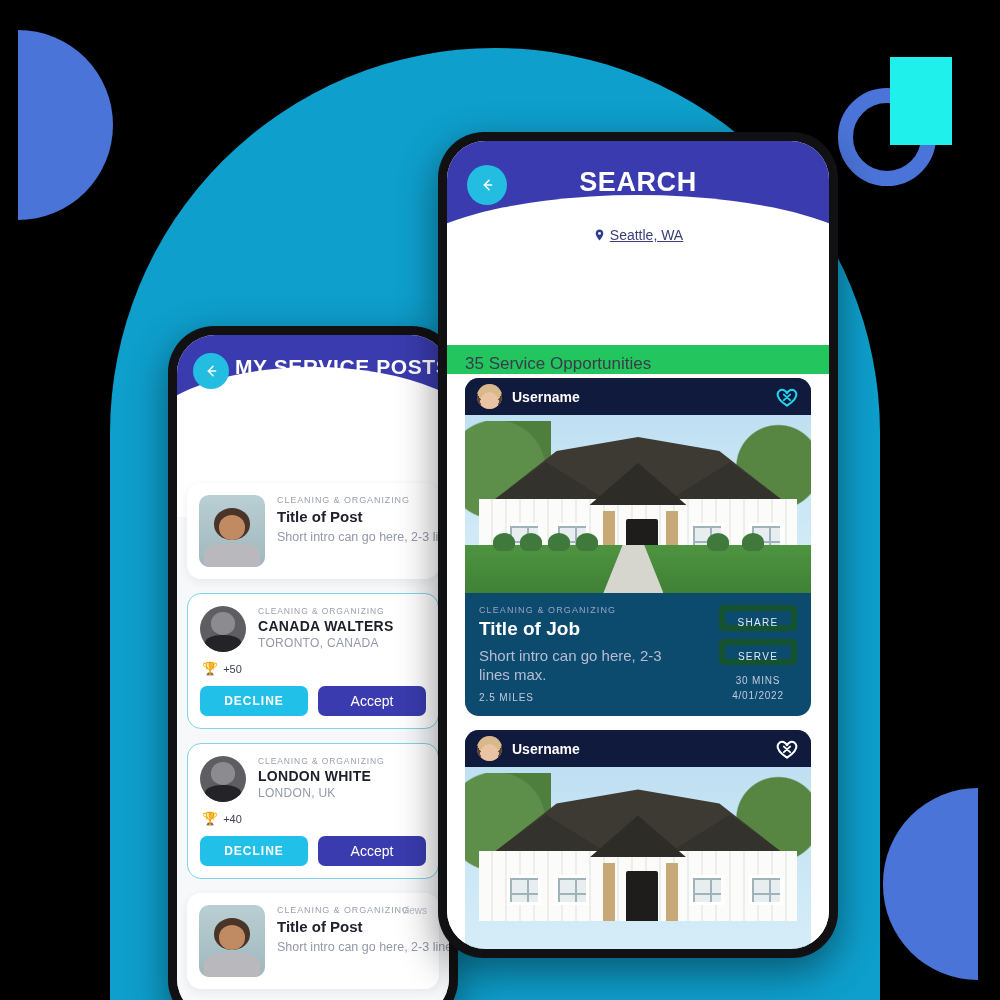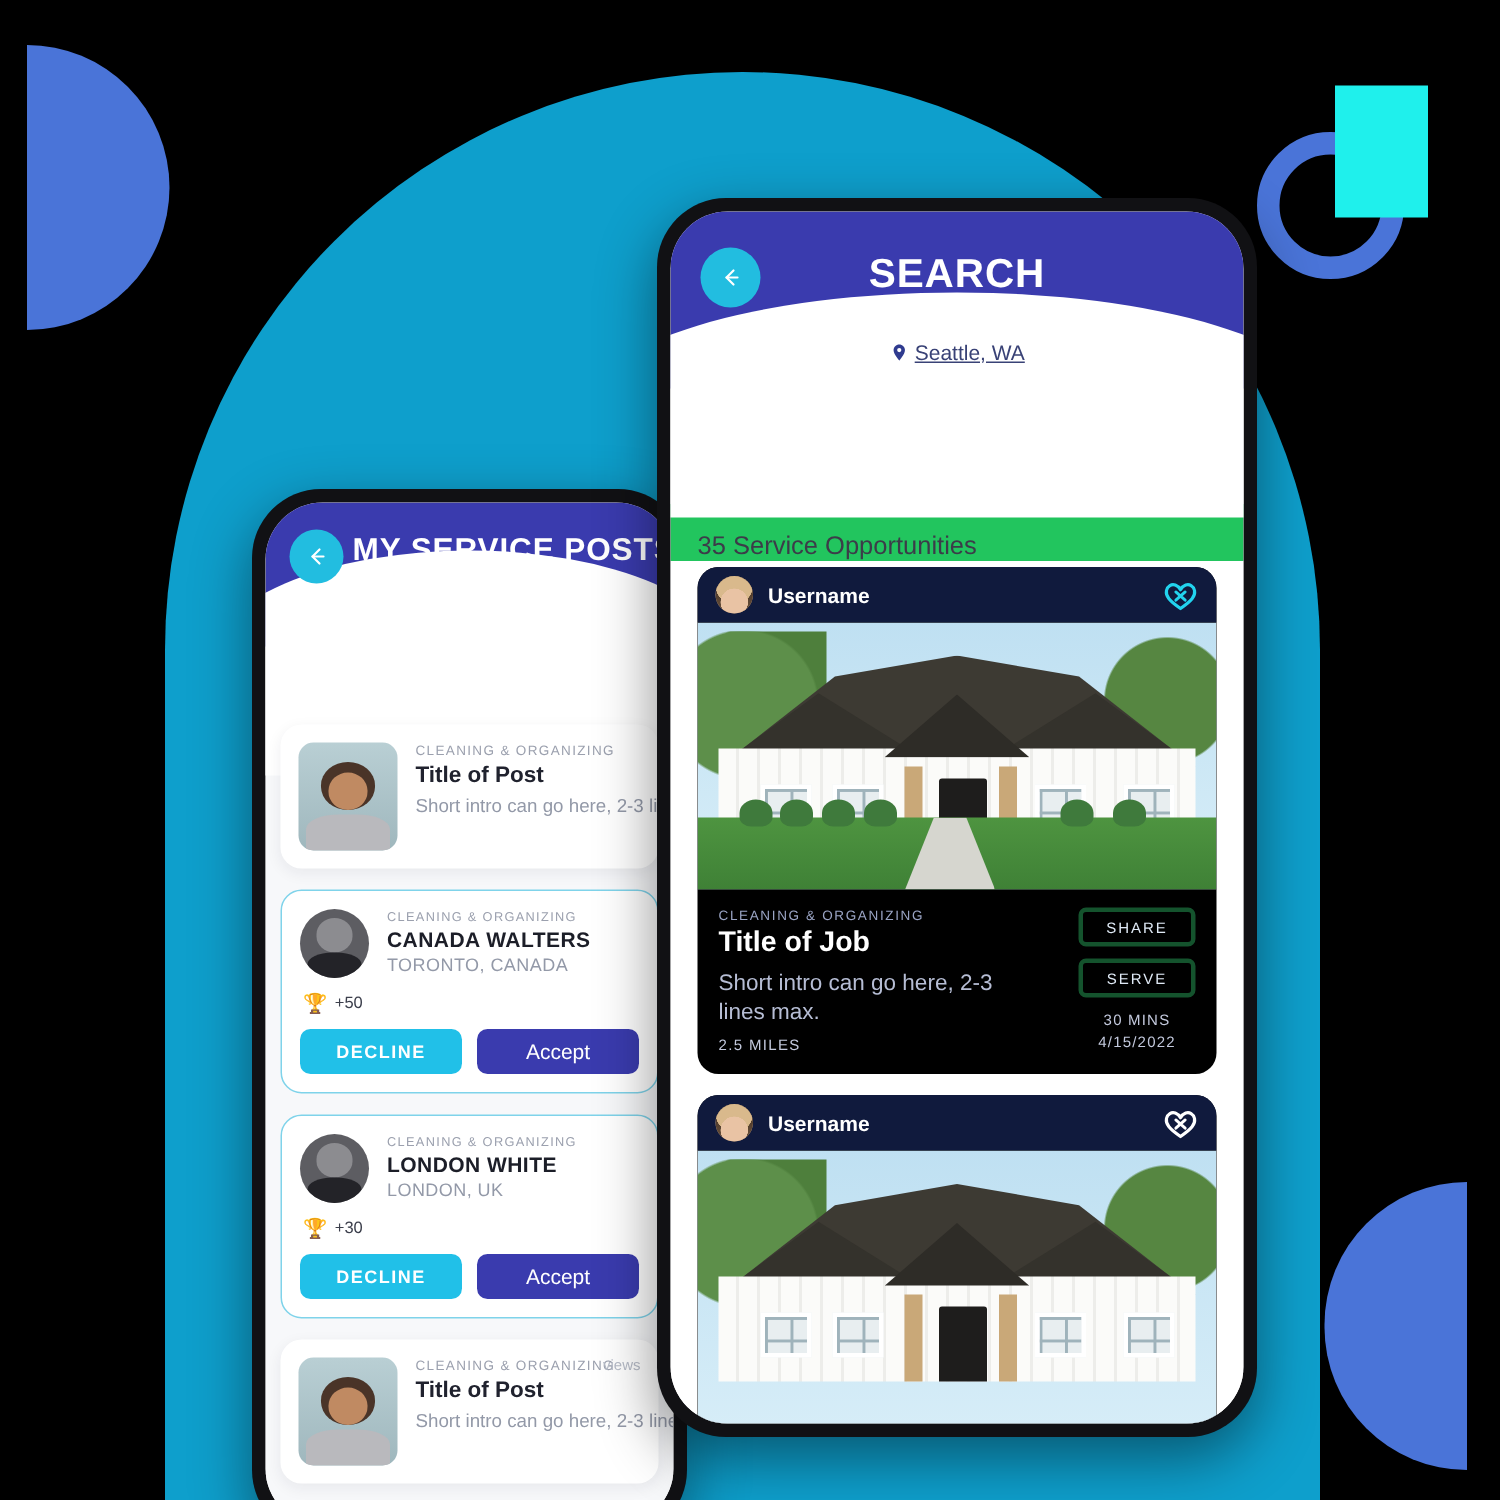--- a/index.html
+++ b/index.html
@@ -120,21 +120,21 @@
   .sort-select {
     margin-left:auto; background:#f0f0fa; border-radius:22px;
     height:48px; min-width:168px;
     display:flex; align-items:center; justify-content:center; gap:10px;
     font-size:17px; color:#3a3a4a;
   }
   .chev { width:13px; height:8px; display:block; }
 
   .feed { background:#fff; padding:4px 18px 0 18px; }
   .job-card {
-    background:#000000; border-radius:14px; overflow:hidden;
+    background:#0c4a6e; border-radius:14px; overflow:hidden;
     margin-bottom:14px; position:relative;
   }
   .job-card-head {
     height:37px; display:flex; align-items:center; gap:10px; padding:0 12px;
     background:#101a3d;
   }
   .avatar-sm {
     width:25px; height:25px; border-radius:50%; overflow:hidden; flex:none;
     background:#c9a88f; position:relative;
   }
@@ -185,21 +185,21 @@
     background:#d6d6cf; clip-path:polygon(32% 0%, 68% 0%, 100% 100%, 0% 100%); }
 
   .job-meta { padding:12px 14px 13px 14px; position:relative; }
   .job-cat { color:#9aa4c4; font-size:9px; letter-spacing:1.1px; }
   .job-title { color:#fff; font-size:19px; font-weight:bold; margin-top:3px; }
   .job-intro { color:#b6bdd4; font-size:15px; line-height:1.28; margin-top:6px; max-width:66%; }
   .job-miles { color:#c3c9dd; font-size:10px; letter-spacing:.9px; margin-top:8px; }
   .job-actions { position:absolute; right:14px; top:12px; text-align:center; }
   .pill-btn {
     display:block; width:78px; height:26px; line-height:24px;
-    border:3px solid #14532d; border-radius:5px; background:transparent;
+    border:6px solid #14532d; border-radius:5px; background:transparent;
     color:#dfe9f5; font-size:10px; letter-spacing:1.3px; margin-bottom:8px;
     font-family:inherit;
   }
   .job-time { color:#c3c9dd; font-size:10px; letter-spacing:.8px; line-height:1.5; }
 
   
   .tabs {
     display:flex; gap:24px; padding:16px 18px 0 18px;
     background:#fff; font-size:13px; letter-spacing:.4px; white-space:nowrap;
   }
@@ -337,21 +337,21 @@
                 <div class="b"></div>
               </div>
             <div>
               <div class="req-cat">CLEANING &amp; ORGANIZING</div>
               <div class="req-name">LONDON WHITE</div>
               <div class="req-loc">LONDON, UK</div>
             </div>
           </div>
           <div class="req-points">
             <span class="trophy">🏆</span>
-            <span>+30</span>
+            <span>+40</span>
           </div>
           <div class="req-btns">
             <button class="btn-decline">DECLINE</button>
             <button class="btn-accept">Accept</button>
           </div>
         </div>
 
         <div class="post-card">
           <div class="post-thumb">
             <div class="head"></div>
@@ -455,21 +455,21 @@
           </div>
           <div class="job-meta">
             <div class="job-cat">CLEANING &amp; ORGANIZING</div>
             <div class="job-title">Title of Job</div>
             <div class="job-intro">Short intro can go here, 2-3 lines max.</div>
             <div class="job-miles">2.5 MILES</div>
             <div class="job-actions">
               <button class="pill-btn">SHARE</button>
               <button class="pill-btn">SERVE</button>
               <div class="job-time">30 MINS</div>
-              <div class="job-time">4/15/2022</div>
+              <div class="job-time">4/01/2022</div>
             </div>
           </div>
         </div>
 
         <div class="job-card">
           <div class="job-card-head">
             <div class="avatar-sm">
                 <div class="face"></div>
               </div>
             <span class="username">Username</span>

